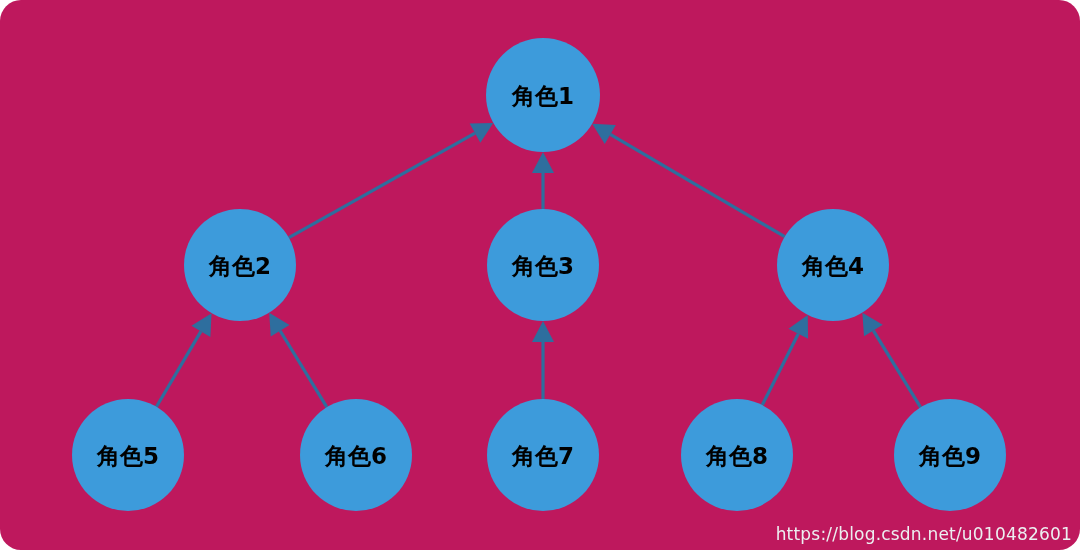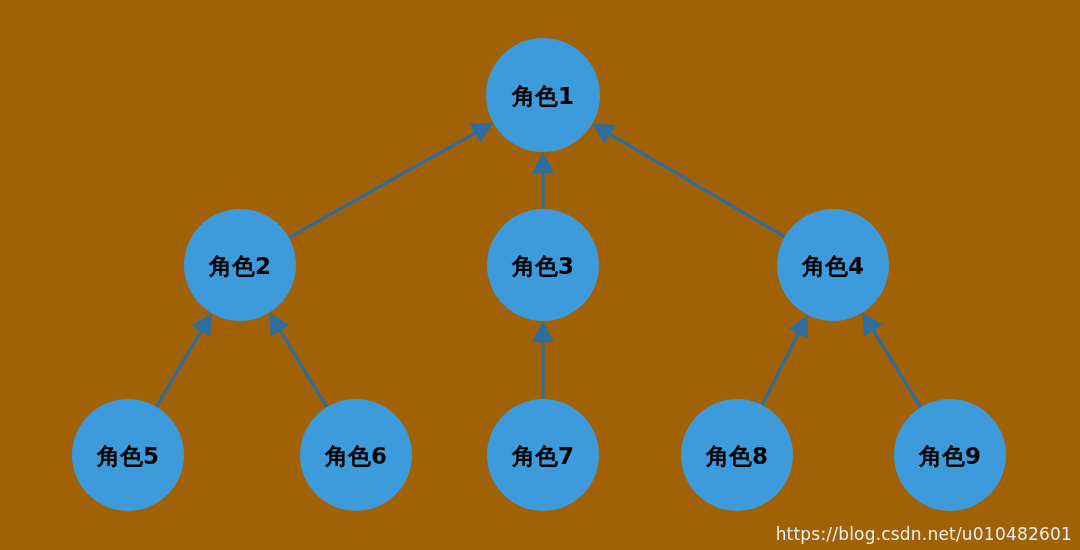--- a/index.html
+++ b/index.html
@@ -4,23 +4,24 @@
 <style>
   html, body {
     margin: 0;
     padding: 0;
     background: #ffffff;
   }
   #canvas {
     position: relative;
     width: 1080px;
     height: 550px;
-    background: #a16207;
+    background: #be185d;
     overflow: hidden;
     font-family: "DejaVu Sans", "Liberation Sans", sans-serif;
+    border-radius: 21px;
   }
   #graph-svg {
     position: absolute;
     left: 0;
     top: 0;
     width: 1080px;
     height: 550px;
   }
   .node-label-text {
     font-family: "DejaVu Sans", "Liberation Sans", sans-serif;

